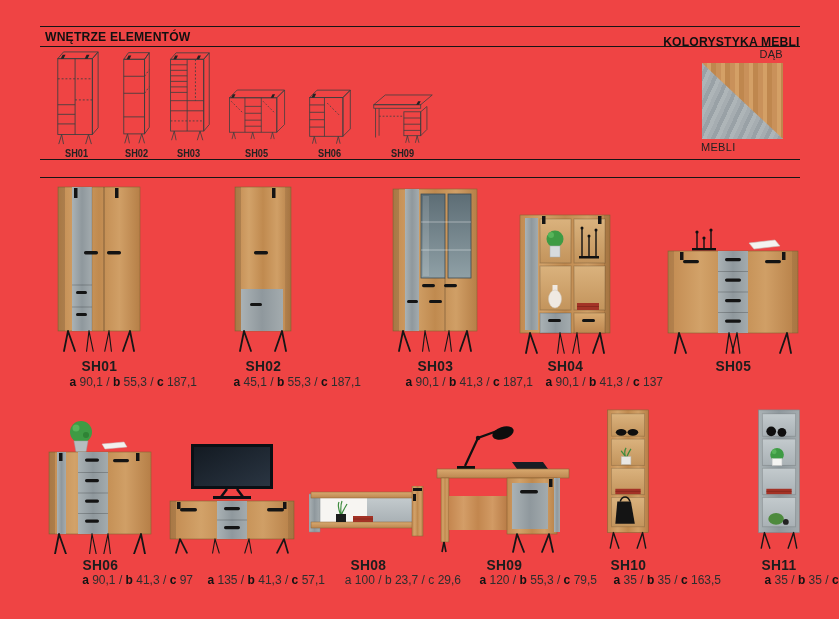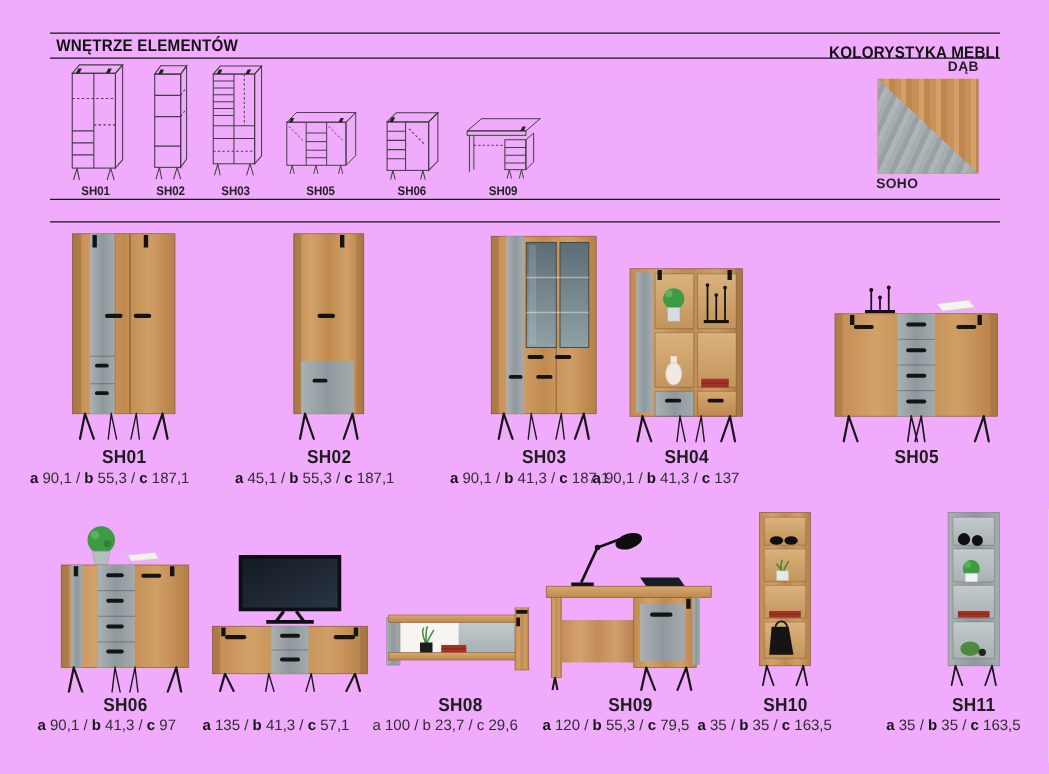--- a/index.html
+++ b/index.html
@@ -1,45 +1,45 @@
 <!DOCTYPE html>
 <html><head>
 <meta charset="utf-8">
 <style>
   html,body{margin:0;padding:0;background:#e9e9e9;}
-  .stage{position:relative;width:839px;height:619px;background:#f0abfc;
+  .stage{position:relative;width:839px;height:619px;background:#ef4444;
          font-family:"Liberation Sans",sans-serif;overflow:hidden;margin:0 auto;}
   .rule{position:absolute;left:40px;width:760px;border-top:1.6px solid #161616;height:0;}
   .sec-title{position:absolute;font-size:13.5px;font-weight:700;color:#111;white-space:nowrap;}
   .sec-title .cond{display:inline-block;transform:scaleX(.9);transform-origin:left center;letter-spacing:.2px;}
   .sec-title.right{text-align:right;}
   .sec-title.right .cond{transform-origin:right center;}
   .diag{position:absolute;top:50px;height:112px;}
   .dimg{height:96px;display:flex;align-items:flex-end;justify-content:center;}
   .dlabel{margin-top:2px;text-align:center;font-size:10px;font-weight:600;color:#222;}
   .dlabel span{display:inline-block;transform:scaleX(.92);}
   .swatch{position:absolute;left:702px;top:63px;width:81px;height:76px;
           background:repeating-linear-gradient(90deg,#c9915a 0 5px,#d4a066 5px 9px,#bf874e 9px 14px);}
   .swatch .beton-tri{position:absolute;inset:0;
           background:repeating-linear-gradient(115deg,#a6adb1 0 4px,#99a1a6 4px 8px,#aeb5b8 8px 12px);
           clip-path:polygon(0 0,100% 100%,0 100%);}
-  .swatch-label{position:absolute;font-size:11px;font-weight:700;color:#222;letter-spacing:.3px;}
+  .swatch-label{position:absolute;font-size:11px;font-weight:400;color:#222;letter-spacing:.3px;}
   .swatch-label.dab{left:702px;top:48px;width:81px;text-align:right;}
   .swatch-label.beton{left:701px;top:141px;text-align:left;}
   .product{position:absolute;width:160px;}
   .r1{top:185px;height:212px;}
   .r2{top:410px;height:200px;width:150px;}
   .pimg{position:absolute;left:0;right:0;top:0;display:flex;align-items:flex-end;justify-content:center;}
   .r1 .pimg{height:170px;}
   .r2 .pimg{height:144px;}
   .pname{position:absolute;left:0;right:0;text-align:center;font-size:15px;font-weight:700;color:#1d1d1d;}
   .pname span{display:inline-block;transform:scaleX(.92);letter-spacing:.3px;}
   .r1 .pname{top:172px;}
   .r2 .pname{top:146px;}
-  .pdims{position:absolute;left:-18px;right:-18px;text-align:left;font-size:12px;color:#2e2e2e;white-space:nowrap;margin-left:23px;}
+  .pdims{position:absolute;left:-18px;right:-18px;text-align:right;font-size:12px;color:#2e2e2e;white-space:nowrap;}
   .r1 .pdims{top:190px;}
   .r2 .pdims{top:163px;}
   .pdims .dl{font-weight:700;color:#131313;}
   .pdims.plain .dl{font-weight:400;color:#2e2e2e;}
   .mb14{margin-bottom:14px;}
   svg{display:block;}
   .tech{stroke:#3f3f3f;stroke-width:.9;fill:none;}
 </style>
 </head>
 <body>
@@ -222,21 +222,21 @@
         <polygon points="50,15 52,11 55,11 53,15" fill="#222"></polygon>
       </svg>
     </div>
     <div class="dlabel"><span>SH09</span></div>
   </div>
 
   <div class="swatch-label dab"><span>DĄB</span></div>
   <div class="swatch">
       <div class="beton-tri"></div>
     </div>
-  <div class="swatch-label beton"><span>SOHO</span></div>
+  <div class="swatch-label beton"><span>MEBLI</span></div>
 
   <div class="rule" style="top:159px"></div>
   <div class="rule" style="top:177px"></div>
 
   <div class="product r1" style="left:19px">
     <div class="pimg">
       <svg width="96" height="170" viewBox="0 0 96 170">
         <rect x="7" y="2" width="82" height="144" fill="url(#oakH)" stroke="#8a6234" stroke-width="0.6"></rect>
         <rect x="7" y="2" width="7" height="144" fill="#00000022"></rect>
         <rect x="21" y="2" width="20" height="144" fill="url(#betonH)"></rect>
@@ -297,21 +297,21 @@
         <use href="#hp" transform="translate(16,144) scale(-1,1)"></use>
           <use href="#hp" transform="translate(80,144)"></use>
         <use href="#hp" transform="translate(38,144) scale(-0.6,1)"></use>
           <use href="#hp" transform="translate(62,144) scale(0.6,1)"></use>
       </svg>
     </div>
     <div class="pname"><span>SH03</span></div>
     <div class="pdims"><span class="dl">a</span> 90,1 <span class="sep">/</span> <span class="dl">b</span> 41,3 <span class="sep">/</span> <span class="dl">c</span> 187,1</div>
   </div>
 
-  <div class="product r1" style="left:469px">
+  <div class="product r1" style="left:485px">
     <div class="pimg">
       <svg width="100" height="142" viewBox="0 0 100 142">
         <rect x="5" y="2" width="90" height="118" fill="url(#oakH)" stroke="#8a6234" stroke-width="0.6"></rect>
         <rect x="10" y="5" width="13" height="112" fill="url(#betonH)"></rect>
         <rect x="89" y="2" width="6" height="118" fill="#00000015"></rect>
         <rect x="25" y="6" width="31" height="44" fill="url(#backG)" stroke="#00000030"></rect>
         <rect x="59" y="6" width="31" height="44" fill="url(#backG)" stroke="#00000030"></rect>
         <rect x="25" y="53" width="31" height="44" fill="url(#backG)" stroke="#00000030"></rect>
         <rect x="59" y="53" width="31" height="44" fill="url(#backG)" stroke="#00000030"></rect>
         <circle cx="40" cy="26" r="8.5" fill="#3e9b44"></circle>

